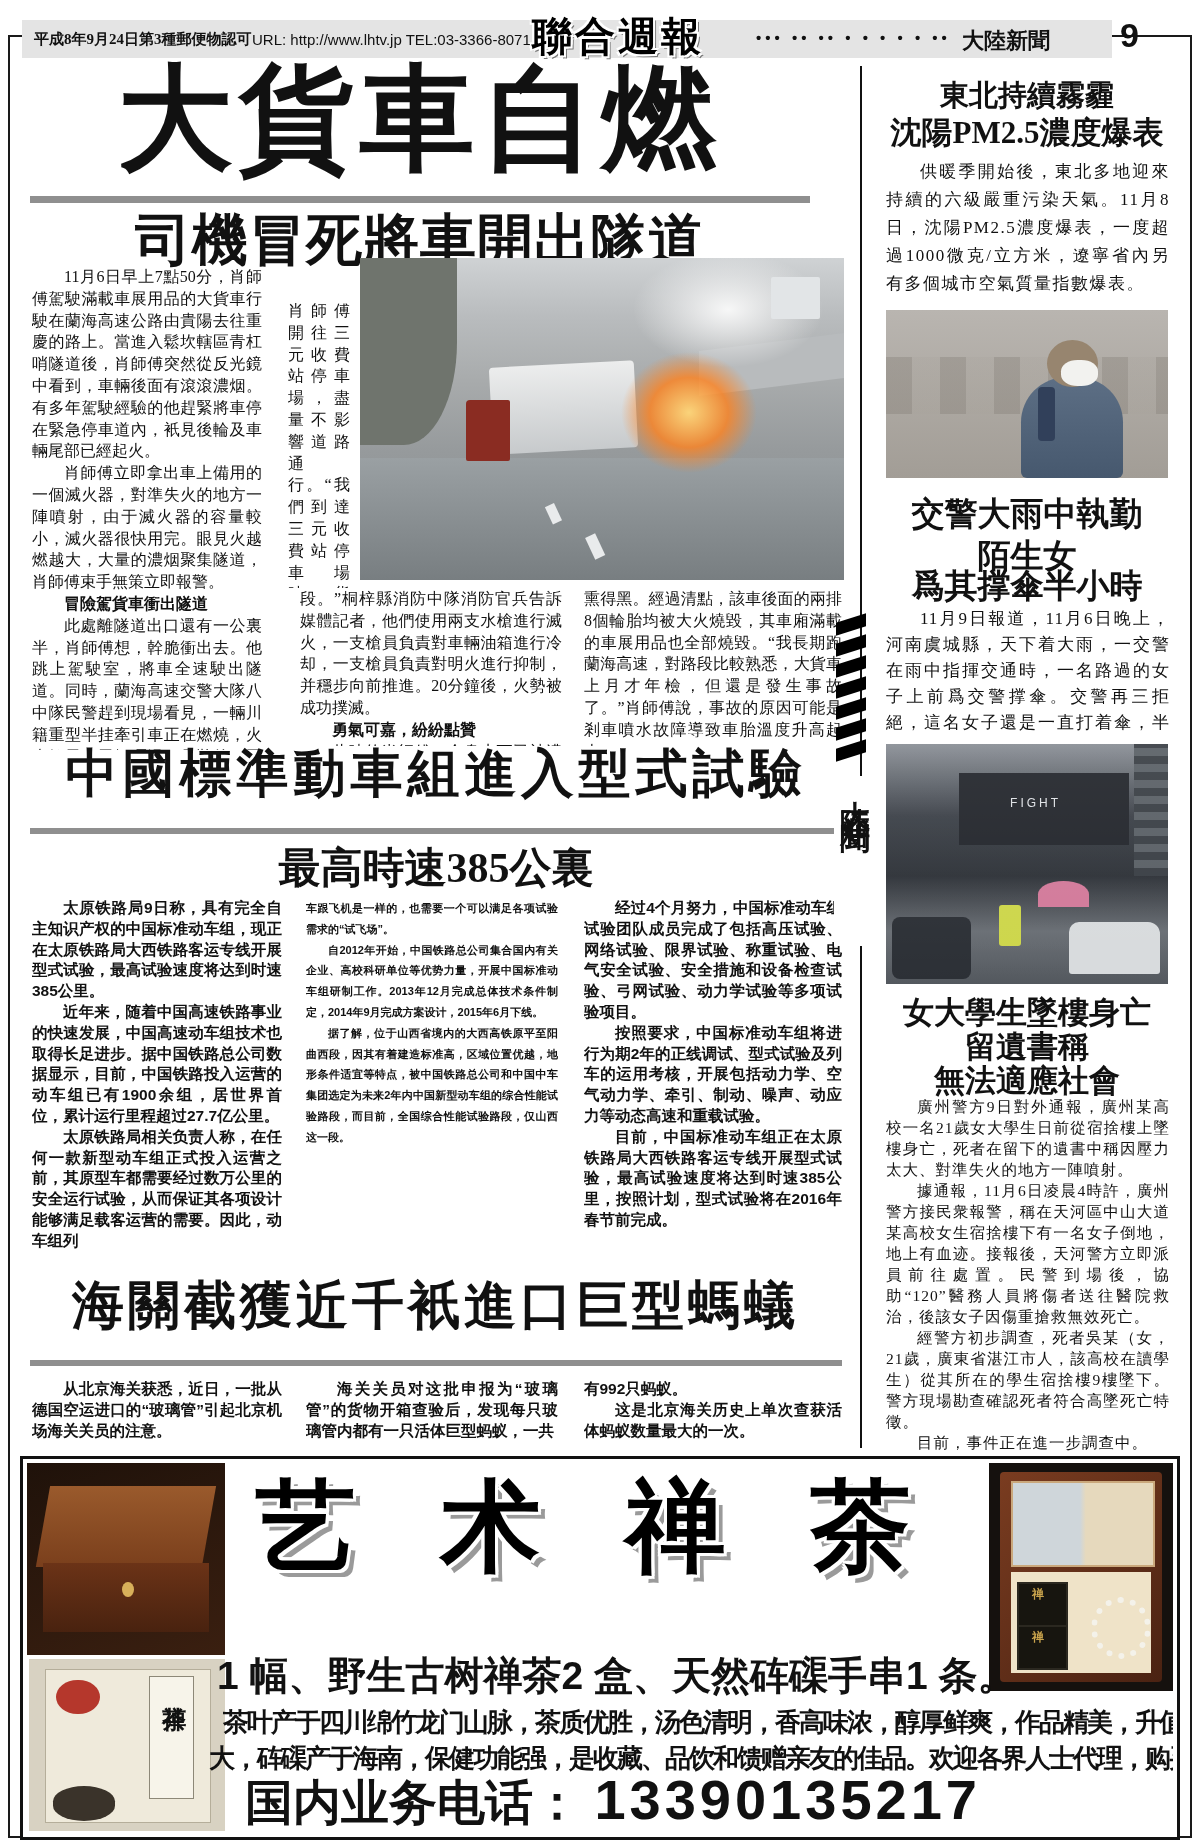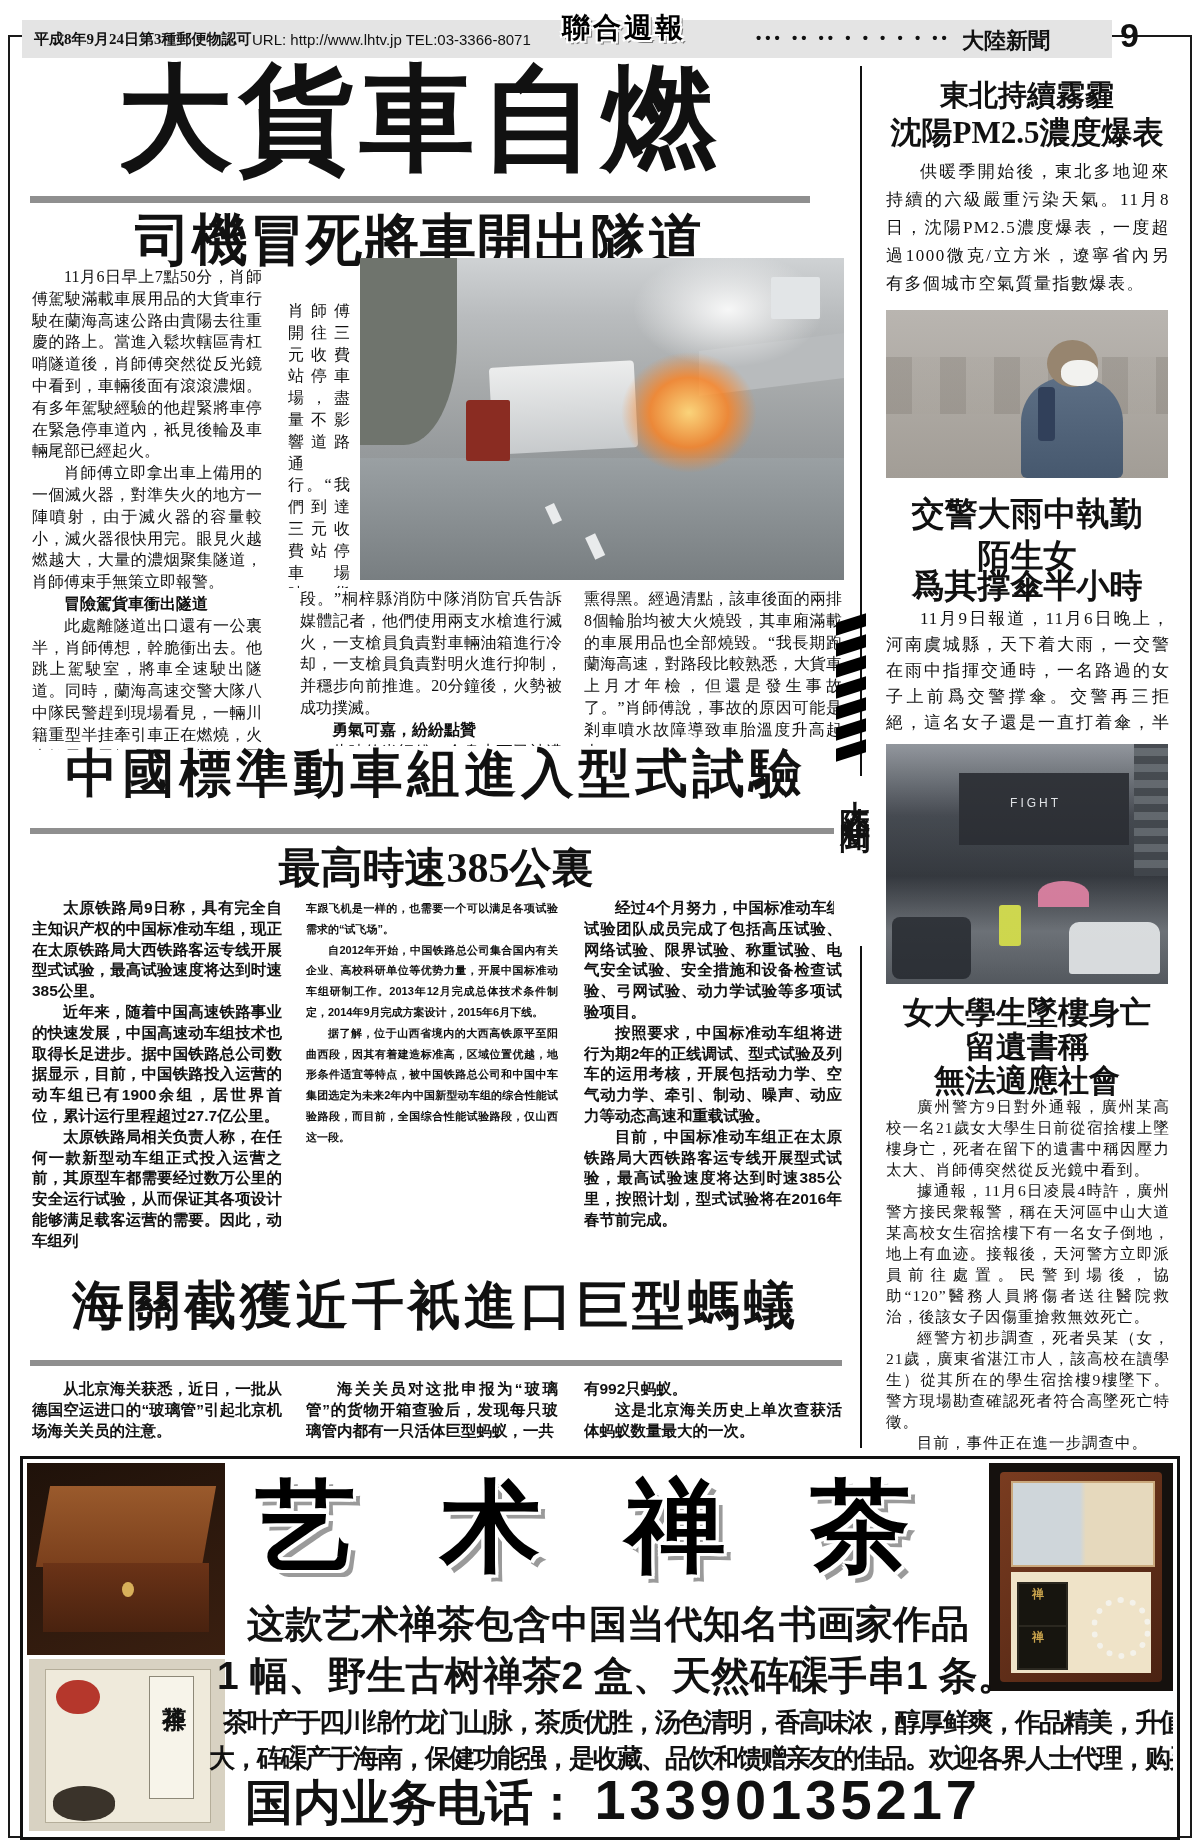--- a/index.html
+++ b/index.html
@@ -26,21 +26,21 @@
     text-shadow:-2px -2px 0 #fff,2px -2px 0 #fff,-2px 2px 0 #fff,2px 2px 0 #fff,3px 3px 0 #777;}
 </style>
 </head>
 <body>
 
 <div class="abs frame" style="left:8px;top:35px;width:1180px;height:1799px;"></div>
 
 <div class="abs" style="left:22px;top:20px;width:1090px;height:38px;background:#e4e4e4;"></div>
 <div class="abs ser" style="left:34px;top:30px;font-size:15px;font-weight:600;">平成8年9月24日第3種郵便物認可</div>
 <div class="abs san" style="left:252px;top:31px;font-size:15px;">URL: http://www.lhtv.jp TEL:03-3366-8071</div>
-<div class="abs san masthead" style="left:562px;top:9px;font-size:28px;letter-spacing:3px;">聯合週報</div>
+<div class="abs san masthead" style="left:532px;top:9px;font-size:40px;letter-spacing:3px;">聯合週報</div>
 <div class="abs san" style="left:756px;top:29px;font-size:15px;letter-spacing:4px;font-weight:700;">••• •• •• • • • • • ••</div>
 <div class="abs san" style="left:962px;top:26px;font-size:22px;font-weight:900;">大陸新聞</div>
 <div class="abs san" style="left:1120px;top:16px;font-size:34px;font-weight:900;">9</div>
 
 <div class="abs san ctr bigheadline" style="left:30px;top:58px;width:780px;font-size:115px;letter-spacing:6px;">大貨車自燃</div>
 <div class="abs rule" style="left:30px;top:196px;width:780px;height:7px;"></div>
 <div class="abs ser ctr" style="left:30px;top:203px;width:780px;font-size:56px;font-weight:900;letter-spacing:1px;">司機冒死將車開出隧道</div>
 
 <div class="abs col jus ser" style="left:32px;top:266px;width:230px;height:484px;font-size:16px;line-height:21.8px;">
   <p>11月6日早上7點50分，肖師傅駕駛滿載車展用品的大貨車行駛在蘭海高速公路由貴陽去往重慶的路上。當進入鬆坎轄區青杠哨隧道後，肖師傅突然從反光鏡中看到，車輛後面有滾滾濃烟。有多年駕駛經驗的他趕緊將車停在緊急停車道內，衹見後輪及車輛尾部已經起火。</p>
@@ -135,21 +135,21 @@
   <div style="left:2%;bottom:2%;width:28%;height:26%;background:#2c3036;border-radius:8px;"></div>
   <div style="right:28%;bottom:32%;width:18%;height:11%;background:#d27a9a;border-radius:50% 50% 0 0;"></div>
   <div style="left:40%;bottom:16%;width:8%;height:17%;background:#cdd64b;border-radius:3px;"></div>
   <div style="left:0;top:0;width:100%;height:100%;background:linear-gradient(rgba(255,255,255,0.07),rgba(255,255,255,0));"></div>
 </div>
 
 <div class="abs ser ctr" style="left:884px;top:992px;width:286px;font-size:31px;font-weight:900;">女大學生墜樓身亡</div>
 <div class="abs ser ctr" style="left:884px;top:1026px;width:286px;font-size:31px;font-weight:900;">留遺書稱</div>
 <div class="abs ser ctr" style="left:884px;top:1060px;width:286px;font-size:31px;font-weight:900;">無法適應社會</div>
 <div class="abs col jus ser" style="left:886px;top:1096px;width:284px;height:356px;font-size:15.5px;line-height:21px;letter-spacing:1px;">
-  <p>廣州警方9日對外通報，廣州某高校一名21歲女大學生日前從宿捨樓上墜樓身亡，死者在留下的遺書中稱因壓力太大、肖師傅突然從反光鏡中看到。</p>
+  <p>廣州警方9日對外通報，廣州某高校一名21歲女大學生日前從宿捨樓上墜樓身亡，死者在留下的遺書中稱因壓力太大、對準失火的地方一陣噴射。</p>
   <p>據通報，11月6日凌晨4時許，廣州警方接民衆報警，稱在天河區中山大道某高校女生宿捨樓下有一名女子倒地，地上有血迹。接報後，天河警方立即派員前往處置。民警到場後，協助“120”醫務人員將傷者送往醫院救治，後該女子因傷重搶救無效死亡。</p>
   <p>經警方初步調查，死者吳某（女，21歲，廣東省湛江市人，該高校在讀學生）從其所在的學生宿捨樓9樓墜下。警方現場勘查確認死者符合高墜死亡特徵。</p>
   <p>目前，事件正在進一步調查中。</p>
 </div>
 
 <div class="abs" style="left:836px;top:618px;">
   <div class="stripe"></div>
   <div class="stripe"></div>
   <div class="stripe"></div>
   <div class="stripe"></div>
@@ -184,21 +184,20 @@
       <span style="position:absolute;left:28%;top:4%;color:#c9a34c;font-size:12px;font-weight:700;">禅</span>
     </div>
     <div style="left:15%;bottom:9%;width:26%;height:18%;background:#17150f;border:2px solid #2b2820;">
       <span style="position:absolute;left:28%;top:4%;color:#c9a34c;font-size:12px;font-weight:700;">禅</span>
     </div>
     <div style="right:12%;bottom:14%;width:26%;height:22%;border:6px dotted #f4f2ea;border-radius:50%;"></div>
   </div>
 
   <div class="abs ser ctr outline-title" style="left:180px;top:2px;width:790px;font-size:100px;font-weight:900;letter-spacing:30px;white-space:nowrap;">艺 术 禅 茶</div>
 
-  <div class="abs san ctr" style="left:200px;top:140px;width:770px;font-size:38px;font-weight:900;white-space:nowrap;">这款艺术禅茶包含中国当代知名书画家作品</div>
   <div class="abs san ctr" style="left:194px;top:190px;width:780px;font-size:39px;font-weight:900;white-space:nowrap;">1 幅、野生古树禅茶2 盒、天然砗磲手串1 条。</div>
   <div class="abs san ctr" style="left:200px;top:246px;width:950px;font-size:26px;font-weight:700;letter-spacing:-2px;white-space:nowrap;overflow:hidden;">茶叶产于四川绵竹龙门山脉，茶质优胜，汤色清明，香高味浓，醇厚鲜爽，作品精美，升值空间</div>
   <div class="abs san ctr" style="left:186px;top:282px;width:964px;font-size:26px;font-weight:700;letter-spacing:-2px;white-space:nowrap;overflow:hidden;">大，砗磲产于海南，保健功能强，是收藏、品饮和馈赠亲友的佳品。欢迎各界人士代理，购买品尝！</div>
 
   <div class="abs san ctr" style="left:180px;top:308px;width:820px;font-size:48px;font-weight:900;white-space:nowrap;">
     <span>国内业务电话：</span>
     <span style="font-size:56px;letter-spacing:4px;">13390135217</span>
   </div>
 </div>
 

